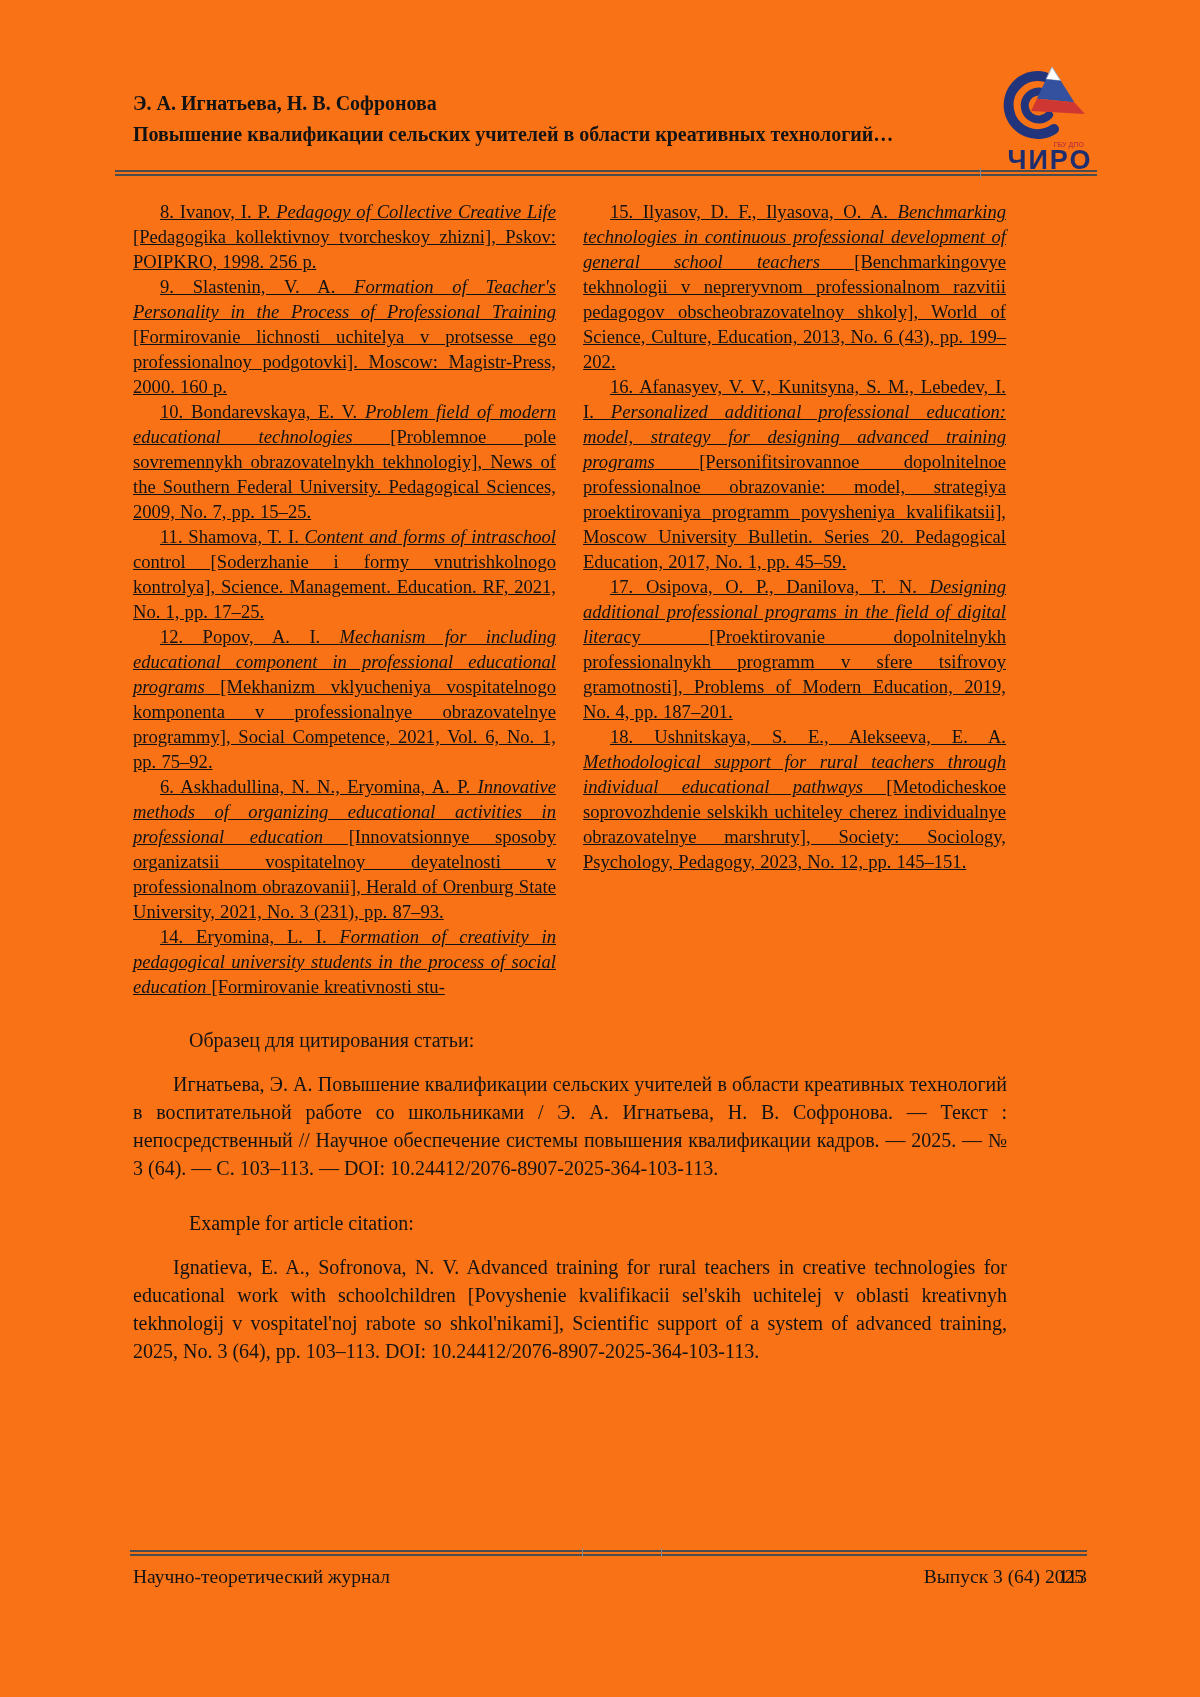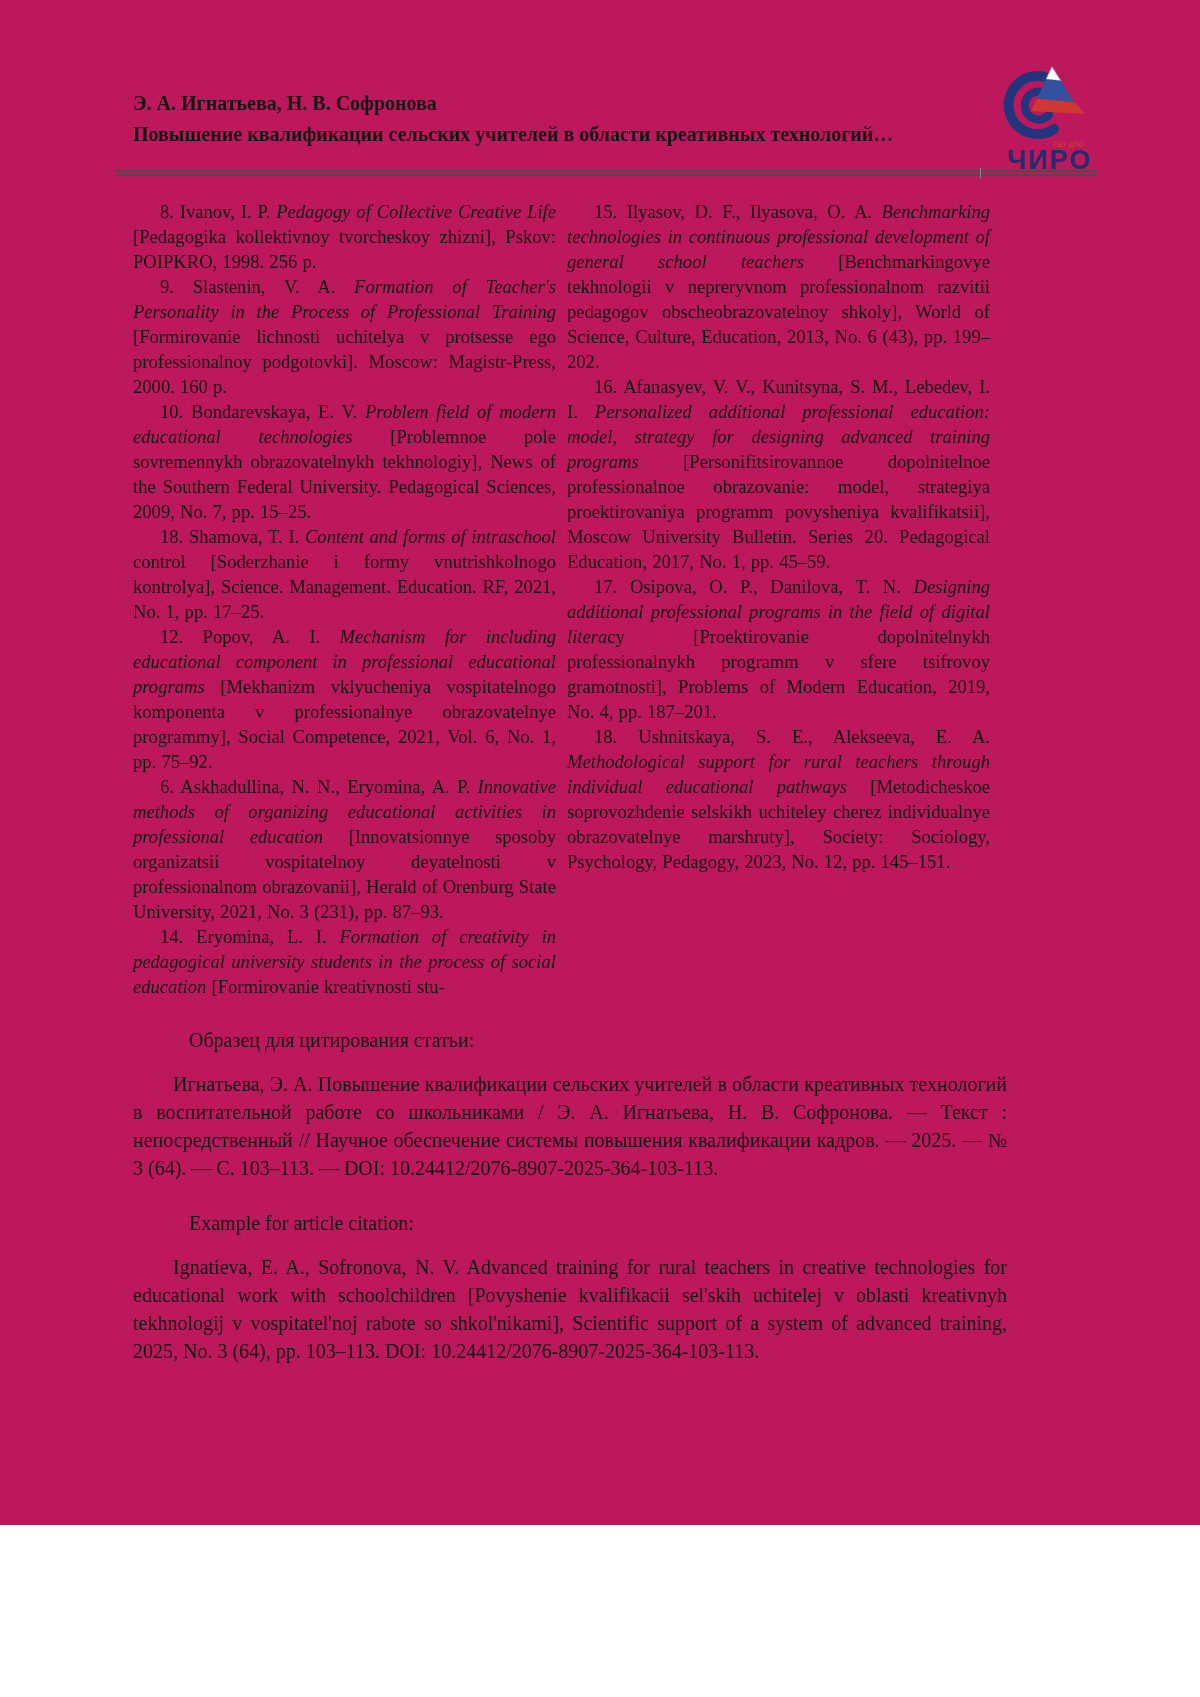--- a/index.html
+++ b/index.html
@@ -1,28 +1,28 @@
 <!DOCTYPE html>
 <html lang="ru"><head>
 <meta charset="utf-8">
 <style>
   html,body{margin:0;padding:0;background:#ffffff;}
   .page{
-    position:relative;width:1200px;height:1525px;background:#be185d;
+    position:relative;width:1200px;height:1697px;background:#f97316;
     color:#131313;font-family:"Liberation Serif", serif;overflow:hidden;
   }
   
   .hdr-text{position:absolute;left:133px;top:88px;font-weight:bold;font-size:20px;line-height:31px;}
   .hdr-rule{position:absolute;left:115px;top:170px;width:982px;height:2px;
     border-top:2px solid #4c4c4c;border-bottom:2px solid #4c4c4c;}
   .hdr-tick{position:absolute;left:980px;top:168px;width:1px;height:10px;background:#8a8a8a;}
   .logo{position:absolute;left:995px;top:56px;width:110px;height:118px;}
   
   .content{position:absolute;left:133px;top:199px;width:874px;}
-  .columns{display:flex;gap:11px;}
+  .columns{display:flex;gap:27px;text-decoration:underline;}
   .col{width:423px;font-size:18.6px;line-height:25px;text-align:justify;
     hyphens:auto;-webkit-hyphens:auto;word-spacing:0.5px;}
   .col p{margin:0;text-indent:27px;}
   .col p.cont{text-indent:0;}
   em{font-style:italic;}
   
   .cite{margin-top:27px;font-size:20px;line-height:28px;}
   .cite-head{font-weight:normal;margin:16px;padding-left:40px;}
   .cite p{margin:2px 0 0 0;text-align:justify;text-indent:40px;hyphens:auto;-webkit-hyphens:auto;}
   .impact{margin-top:28px;font-size:20px;line-height:29px;}
@@ -65,21 +65,21 @@
   <div class="hdr-rule"></div>
   <div class="hdr-tick"></div>
 
   <div class="content">
 
     <div class="columns">
       <div class="col" lang="en">
         <p><span>8. Ivanov, I. P. </span><em>Pedagogy of Collective Creative Life</em><span> [Pedagogika kollektivnoy tvorcheskoy zhizni], Pskov: POIPKRO, 1998. 256 p.</span></p>
         <p><span>9. Slastenin, V. A. </span><em>Formation of Teacher's Personality in the Process of Professional Training</em><span> [Formirovanie lichnosti uchitelya v protsesse ego professionalnoy podgotovki]. Moscow: Magistr-Press, 2000. 160 p.</span></p>
         <p><span>10. Bondarevskaya, E. V. </span><em>Problem field of modern educational technologies</em><span> [Problemnoe pole sovremennykh obrazovatelnykh tekhnologiy], News of the Southern Federal University. Pedagogical Sciences, 2009, No. 7, pp. 15–25.</span></p>
-        <p><span>18. Shamova, T. I. </span><em>Content and forms of intraschool</em><span> control [Soderzhanie i formy vnutrishkolnogo kontrolya], Science. Management. Education. RF, 2021, No. 1, pp. 17–25.</span></p>
+        <p><span>11. Shamova, T. I. </span><em>Content and forms of intraschool</em><span> control [Soderzhanie i formy vnutrishkolnogo kontrolya], Science. Management. Education. RF, 2021, No. 1, pp. 17–25.</span></p>
         <p><span>12. Popov, A. I. </span><em>Mechanism for including educational component in professional educational programs</em><span> [Mekhanizm vklyucheniya vospitatelnogo komponenta v professionalnye obrazovatelnye programmy], Social Competence, 2021, Vol. 6, No. 1, pp. 75–92.</span></p>
         <p><span>6. Askhadullina, N. N., Eryomina, A. P. </span><em>Innovative methods of organizing educational activities in professional education</em><span> [Innovatsionnye sposoby organizatsii vospitatelnoy deyatelnosti v professionalnom obrazovanii], Herald of Orenburg State University, 2021, No. 3 (231), pp. 87–93.</span></p>
         <p><span>14. Eryomina, L. I. </span><em>Formation of creativity in pedagogical university students in the process of social education</em><span> [Formirovanie kreativnosti stu-</span></p>
       </div>
       <div class="col" lang="en">
         <p><span>15. Ilyasov, D. F., Ilyasova, O. A. </span><em>Benchmarking technologies in continuous professional development of general school teachers</em><span> [Benchmarkingovye tekhnologii v nepreryvnom professionalnom razvitii pedagogov obscheobrazovatelnoy shkoly], World of Science, Culture, Education, 2013, No. 6 (43), pp. 199–202.</span></p>
         <p><span>16. Afanasyev, V. V., Kunitsyna, S. M., Lebedev, I. I. </span><em>Personalized additional professional education: model, strategy for designing advanced training programs</em><span> [Personifitsirovannoe dopolnitelnoe professionalnoe obrazovanie: model, strategiya proektirovaniya programm povysheniya kvalifikatsii], Moscow University Bulletin. Series 20. Pedagogical Education, 2017, No. 1, pp. 45–59.</span></p>
         <p><span>17. Osipova, O. P., Danilova, T. N. </span><em>Designing additional professional programs in the field of digital litera</em><span>cy [Proektirovanie dopolnitelnykh professionalnykh programm v sfere tsifrovoy gramotnosti], Problems of Modern Education, 2019, No. 4, pp. 187–201.</span></p>
         <p><span>18. Ushnitskaya, S. E., Alekseeva, E. A. </span><em>Methodological support for rural teachers through individual educational pathways</em><span> [Metodicheskoe soprovozhdenie selskikh uchiteley cherez individualnye obrazovatelnye marshruty], Society: Sociology, Psychology, Pedagogy, 2023, No. 12, pp. 145–151.</span></p>
       </div>

